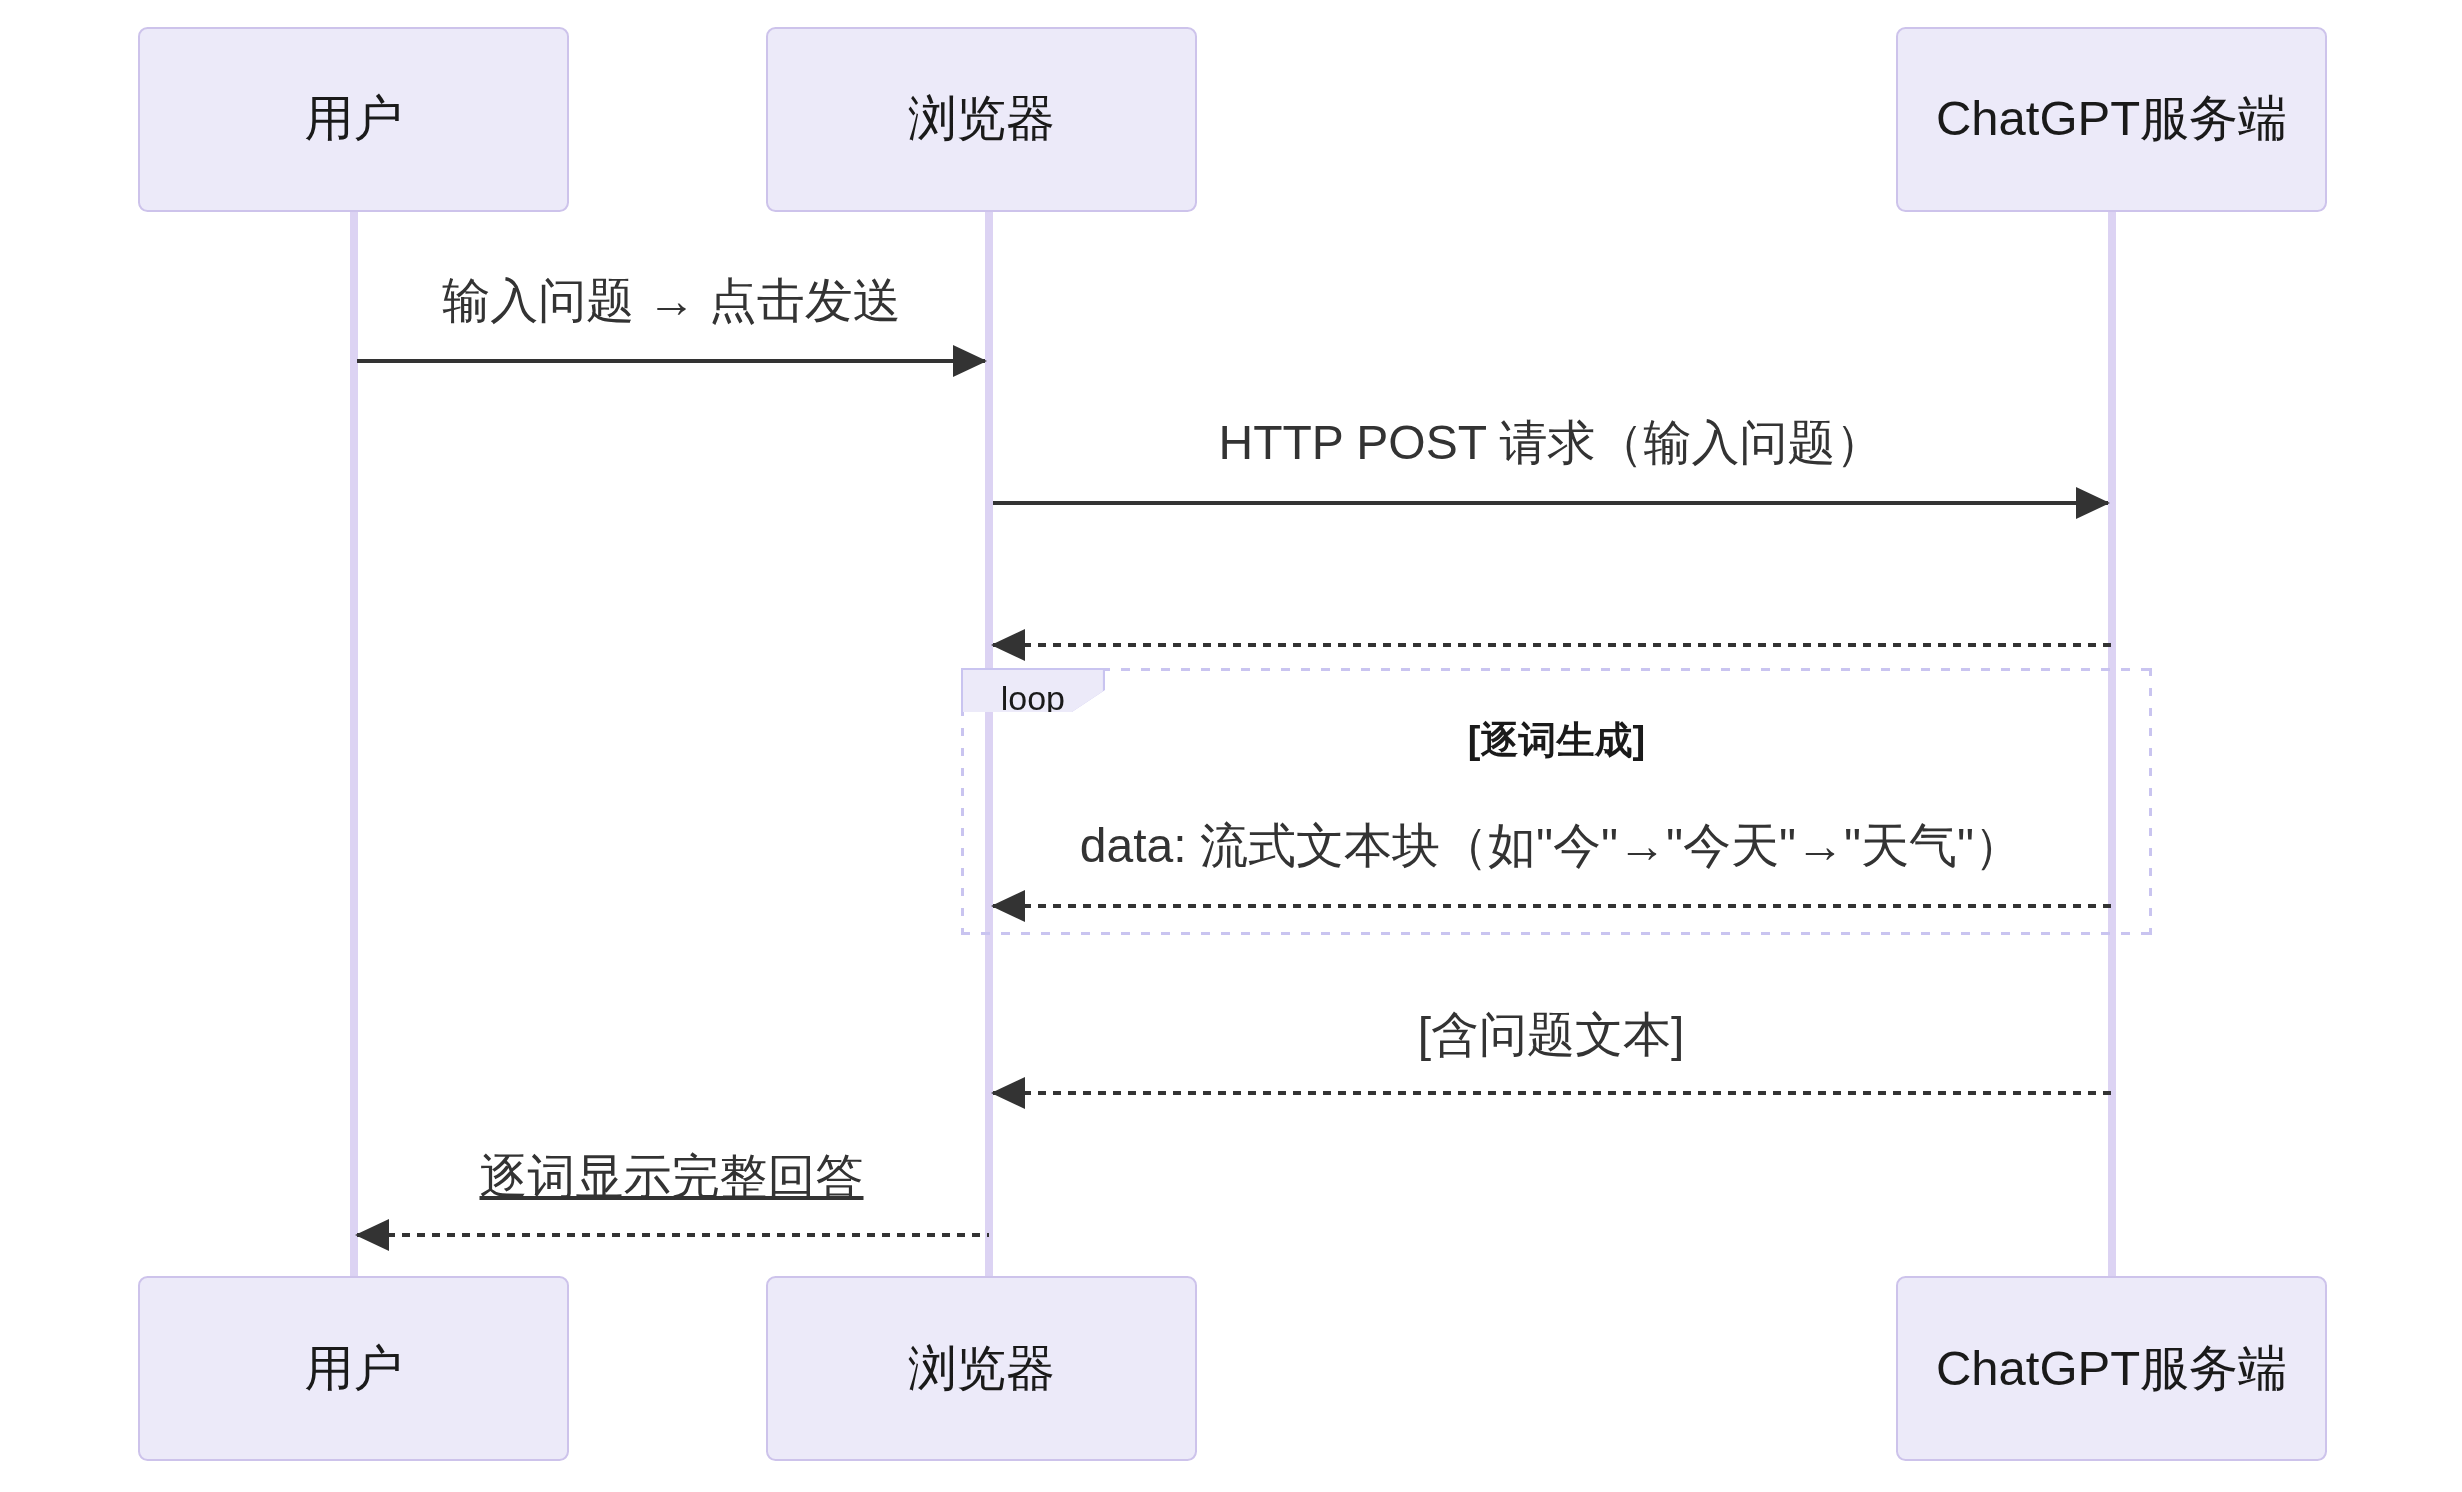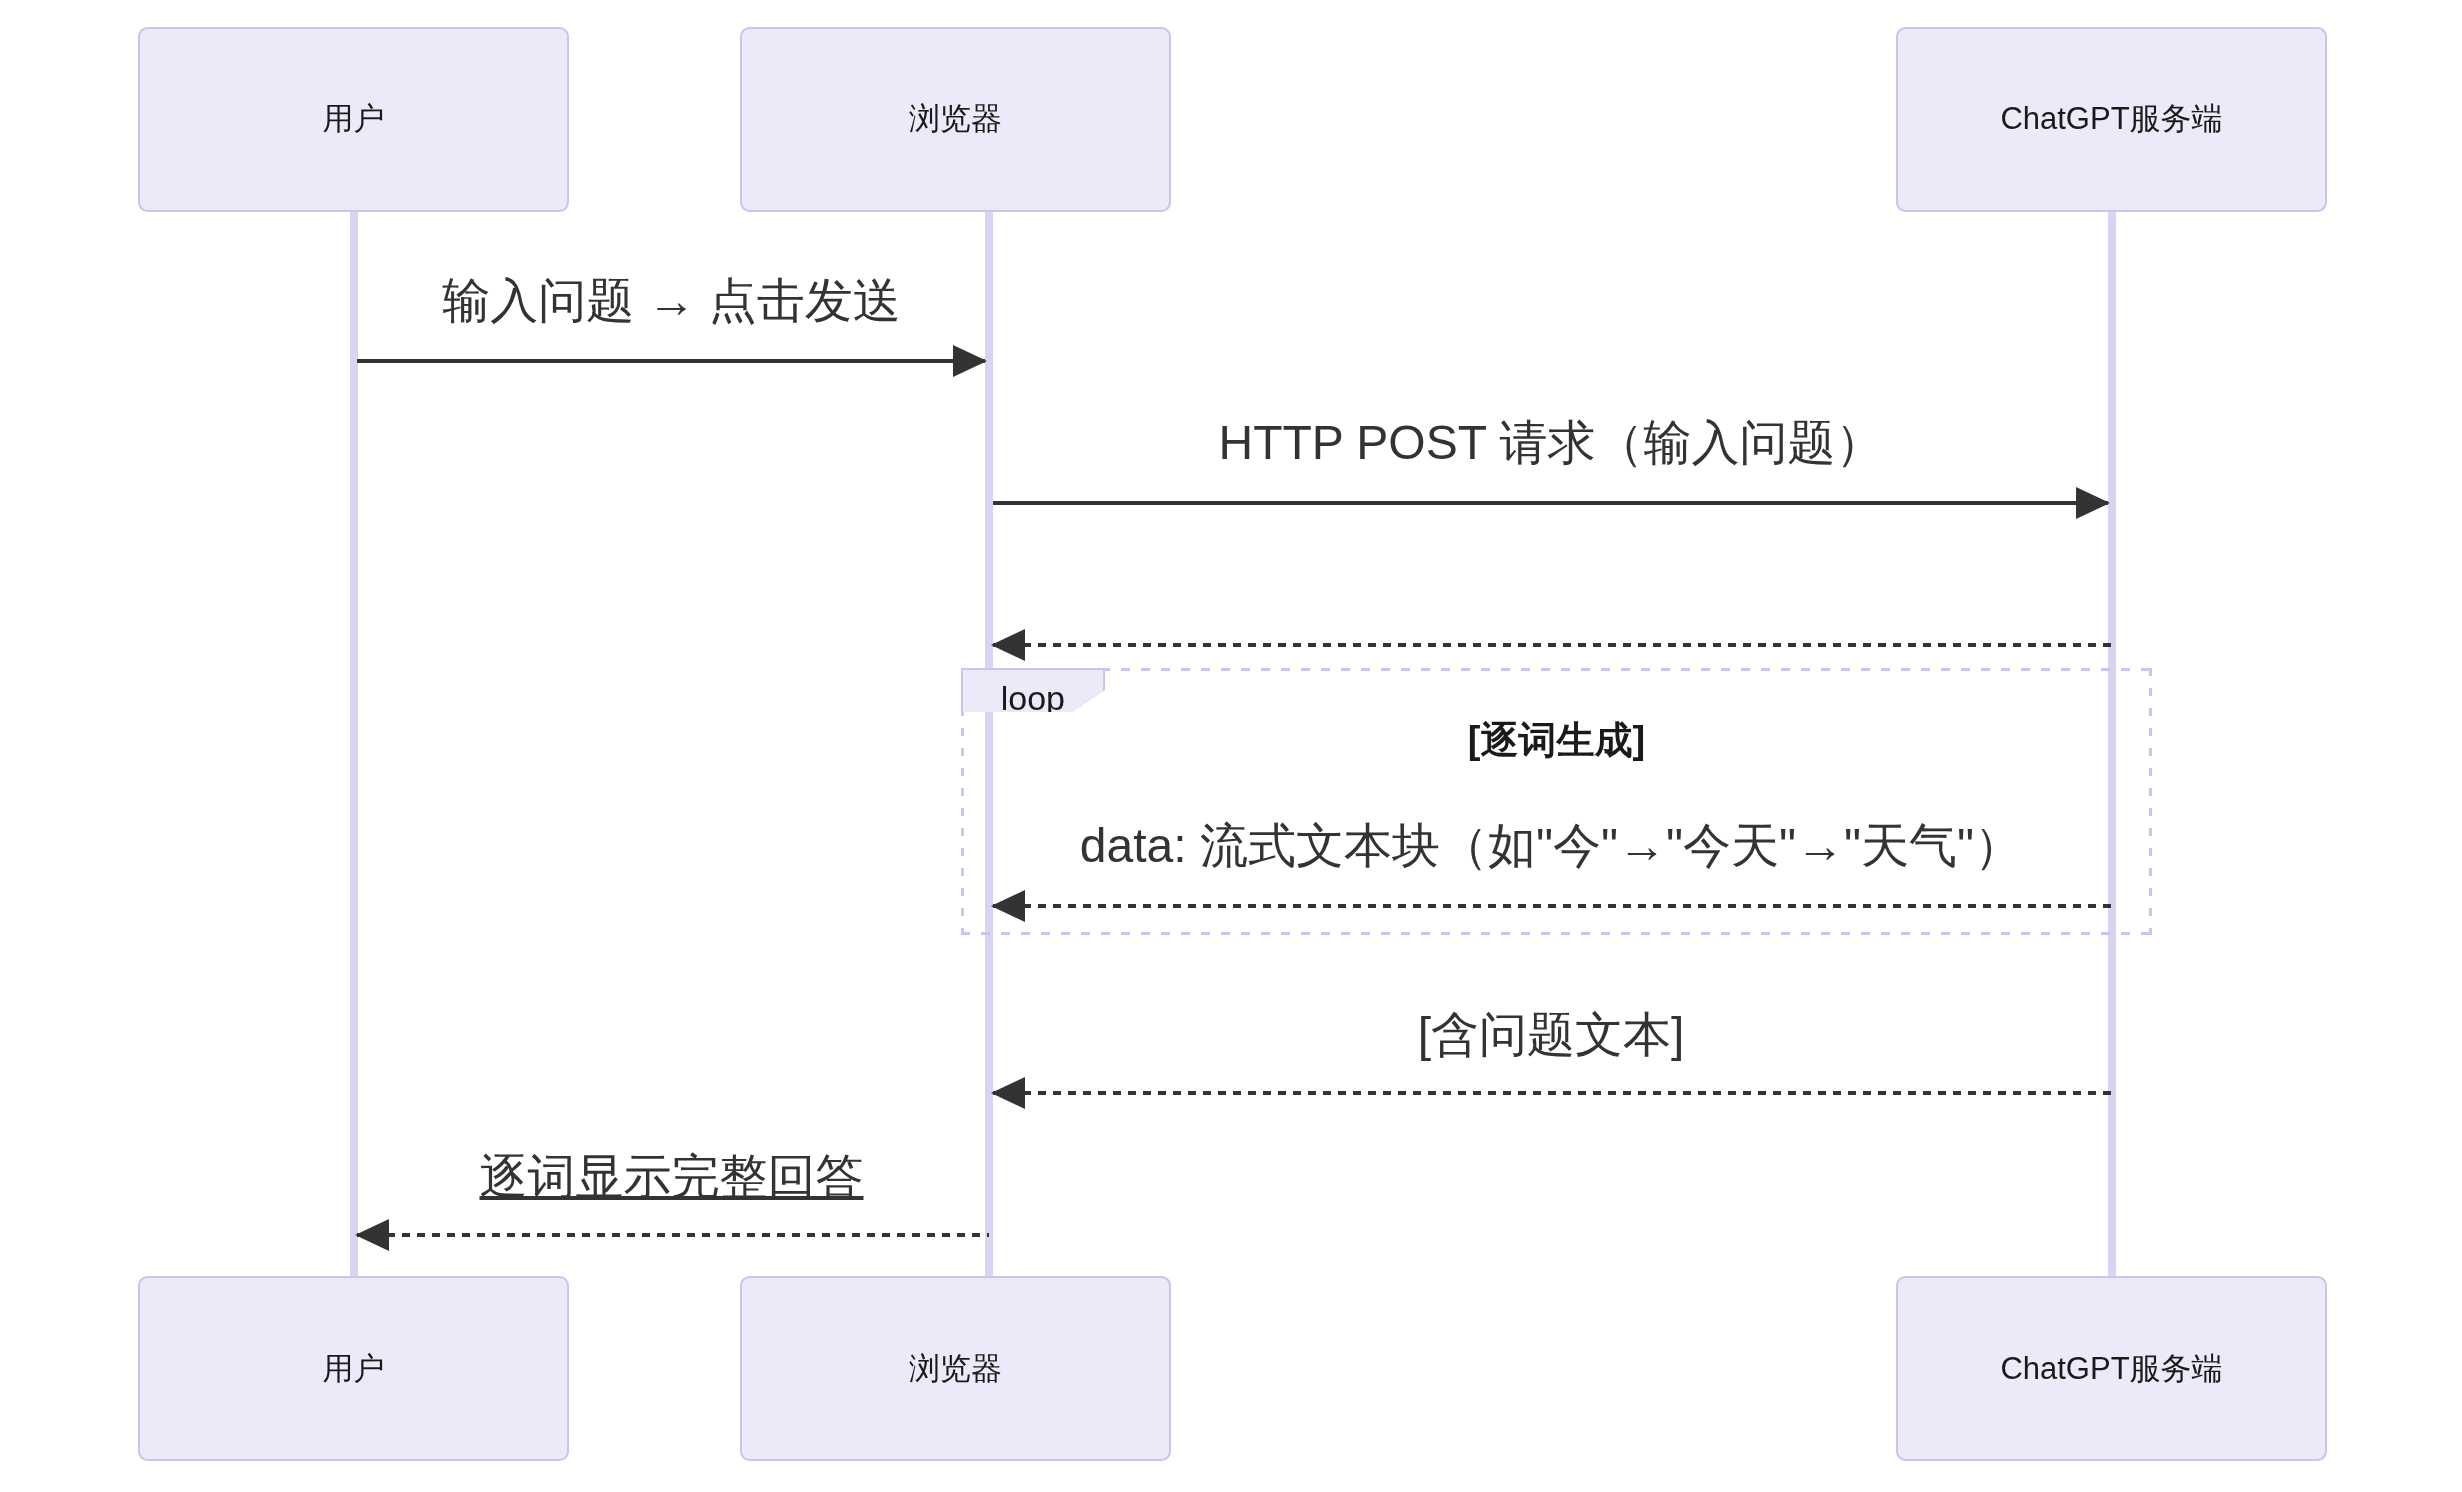--- a/index.html
+++ b/index.html
@@ -21,27 +21,27 @@
     position: absolute;
     width: 431px;
     height: 185px;
     background: var(--actor-fill, #eceaf9);
     border: 2.8px solid var(--actor-border, #cdc3eb);
     border-radius: 9.5px;
     box-sizing: border-box;
     display: flex;
     align-items: center;
     justify-content: center;
-    font-size: 31px;
+    font-size: 49px;
     color: #1a1a1a;
   }
   .actor-top    { top: 26.5px; }
   .actor-bottom { top: 1276px; }
   .actor-user    { left: 138px; }
-  .actor-browser { left: 740px; text-align: right; }
+  .actor-browser { left: 766px; text-align: right; }
   .actor-server  { left: 1896px; align-items: center; }
 
   
   .lifeline {
     position: absolute;
     top: 210px;
     width: 7.6px;
     height: 1068px;
     background: var(--lifeline, #dcd3f3);
   }

